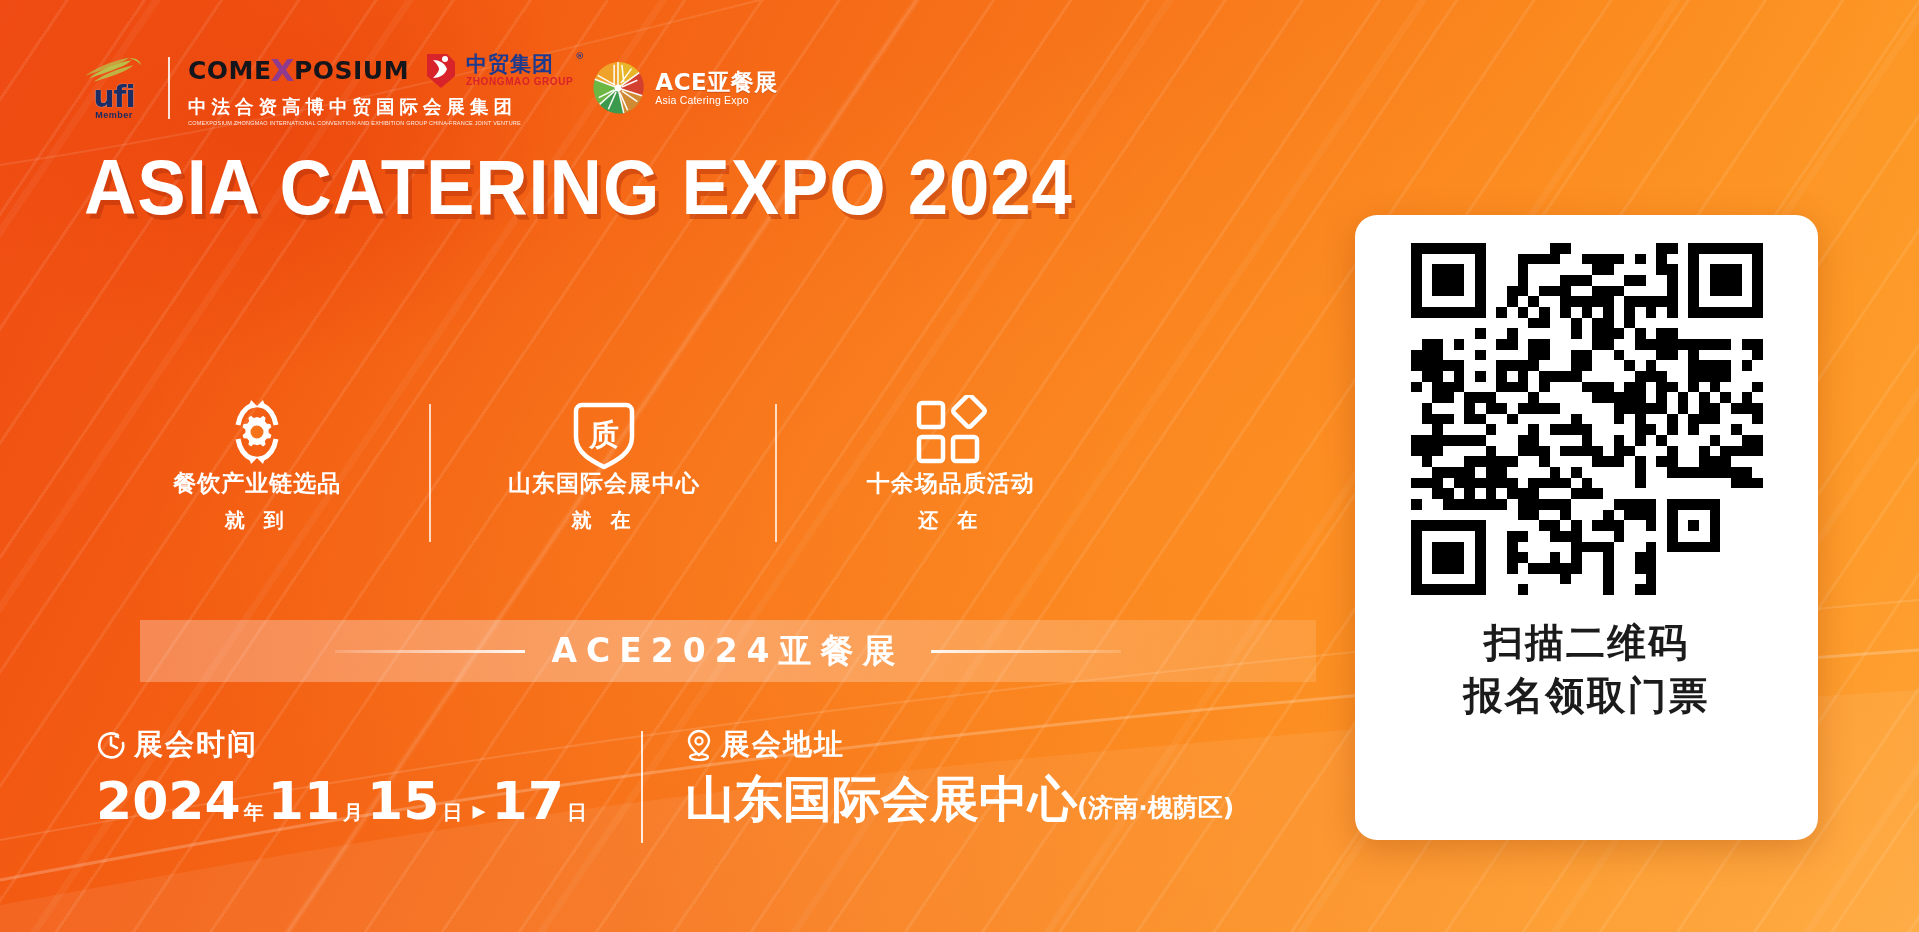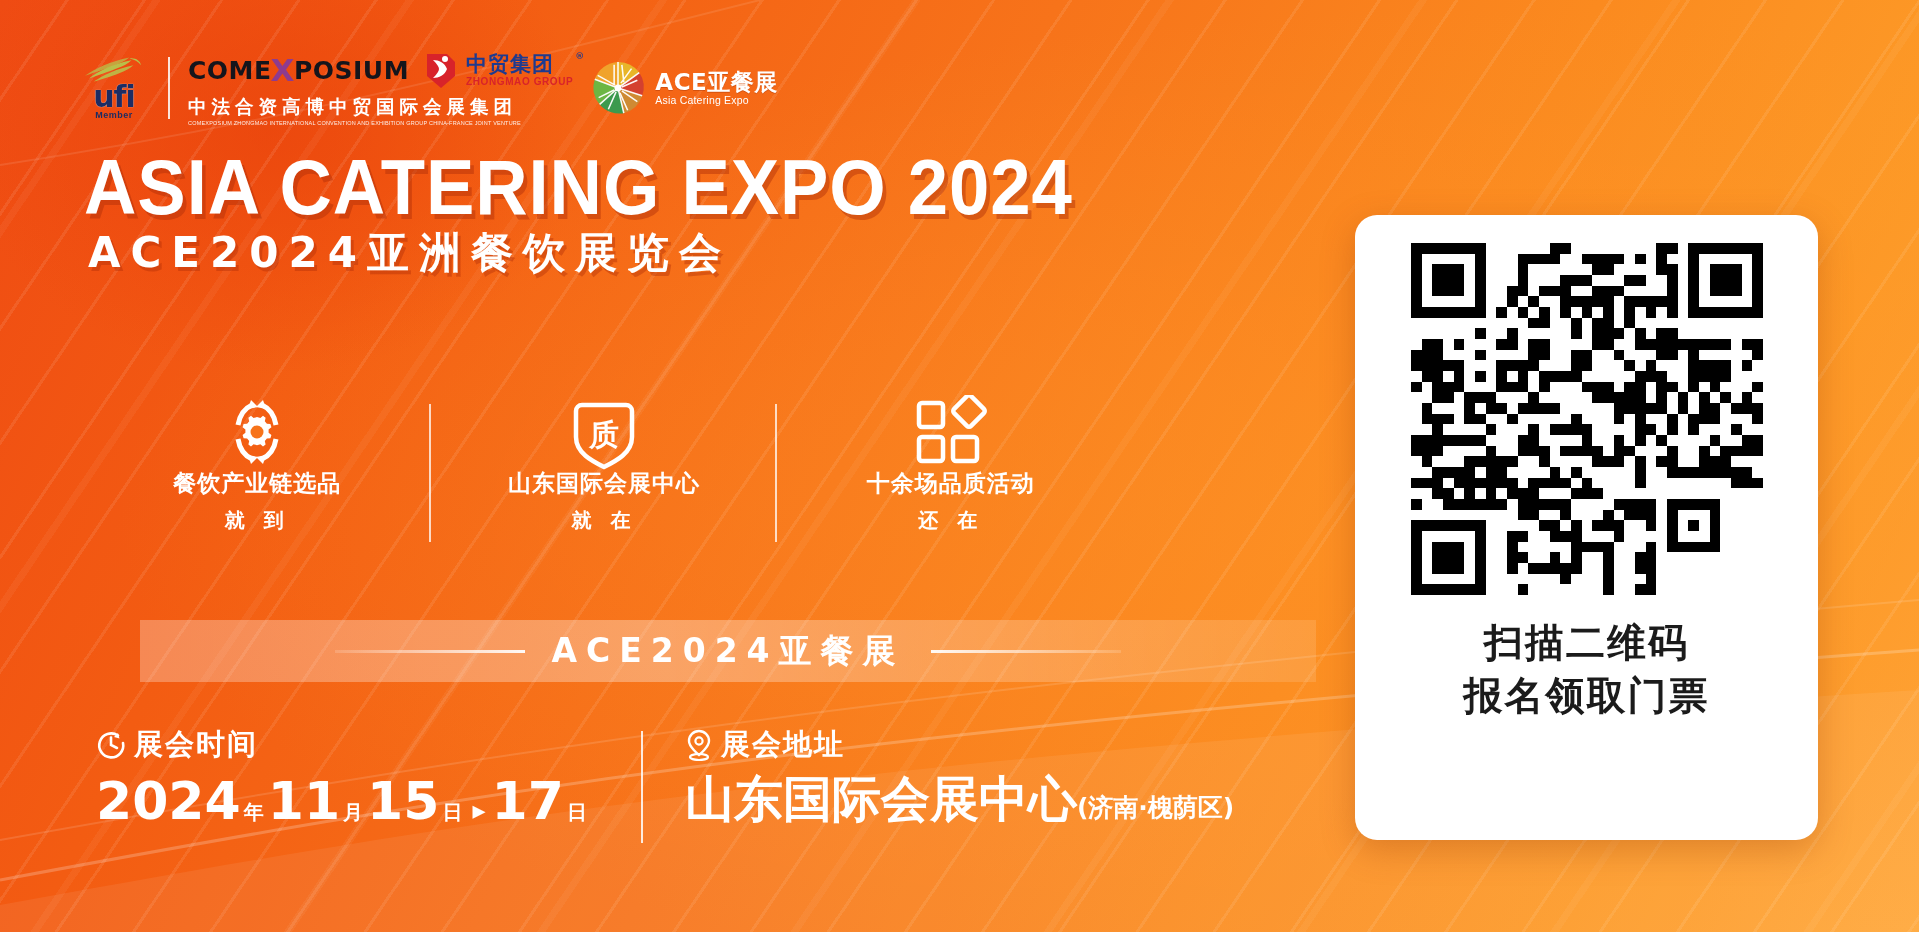--- a/index.html
+++ b/index.html
@@ -210,21 +210,20 @@
         </g>
       </svg>
       <div class="ace-txt">
         <div class="ace-main">ACE亚餐展</div>
         <div class="ace-sub">Asia Catering Expo</div>
       </div>
     </div>
   </div>
 
   <div class="headline">ASIA CATERING EXPO 2024</div>
-  <div class="subline">ACE2024亚洲餐饮展览会</div>
 
   <div class="features">
 
     <div class="feat">
       <div class="feat-icon">
         <svg width="78" height="78" viewBox="0 0 78 78">
           <g fill="#ffffff">
             <path d="M39,24 l3.4,1.0 2.6-2.3 2.6,2.1 -0.8,3.4 2.1,2.6 3.5,0.2 1.0,3.3 -2.8,2.1 0,3.4 2.8,2.1 -1.0,3.3 -3.5,0.2 -2.1,2.6 0.8,3.4 -2.6,2.1 -2.6-2.3 -3.4,1.0 -3.4-1.0 -2.6,2.3 -2.6-2.1 0.8-3.4 -2.1-2.6 -3.5-0.2 -1.0-3.3 2.8-2.1 0-3.4 -2.8-2.1 1.0-3.3 3.5-0.2 2.1-2.6 -0.8-3.4 2.6-2.1 2.6,2.3 Z"></path>
           </g>
           <circle cx="39" cy="39" r="6.5" fill="#f7731a"></circle>

